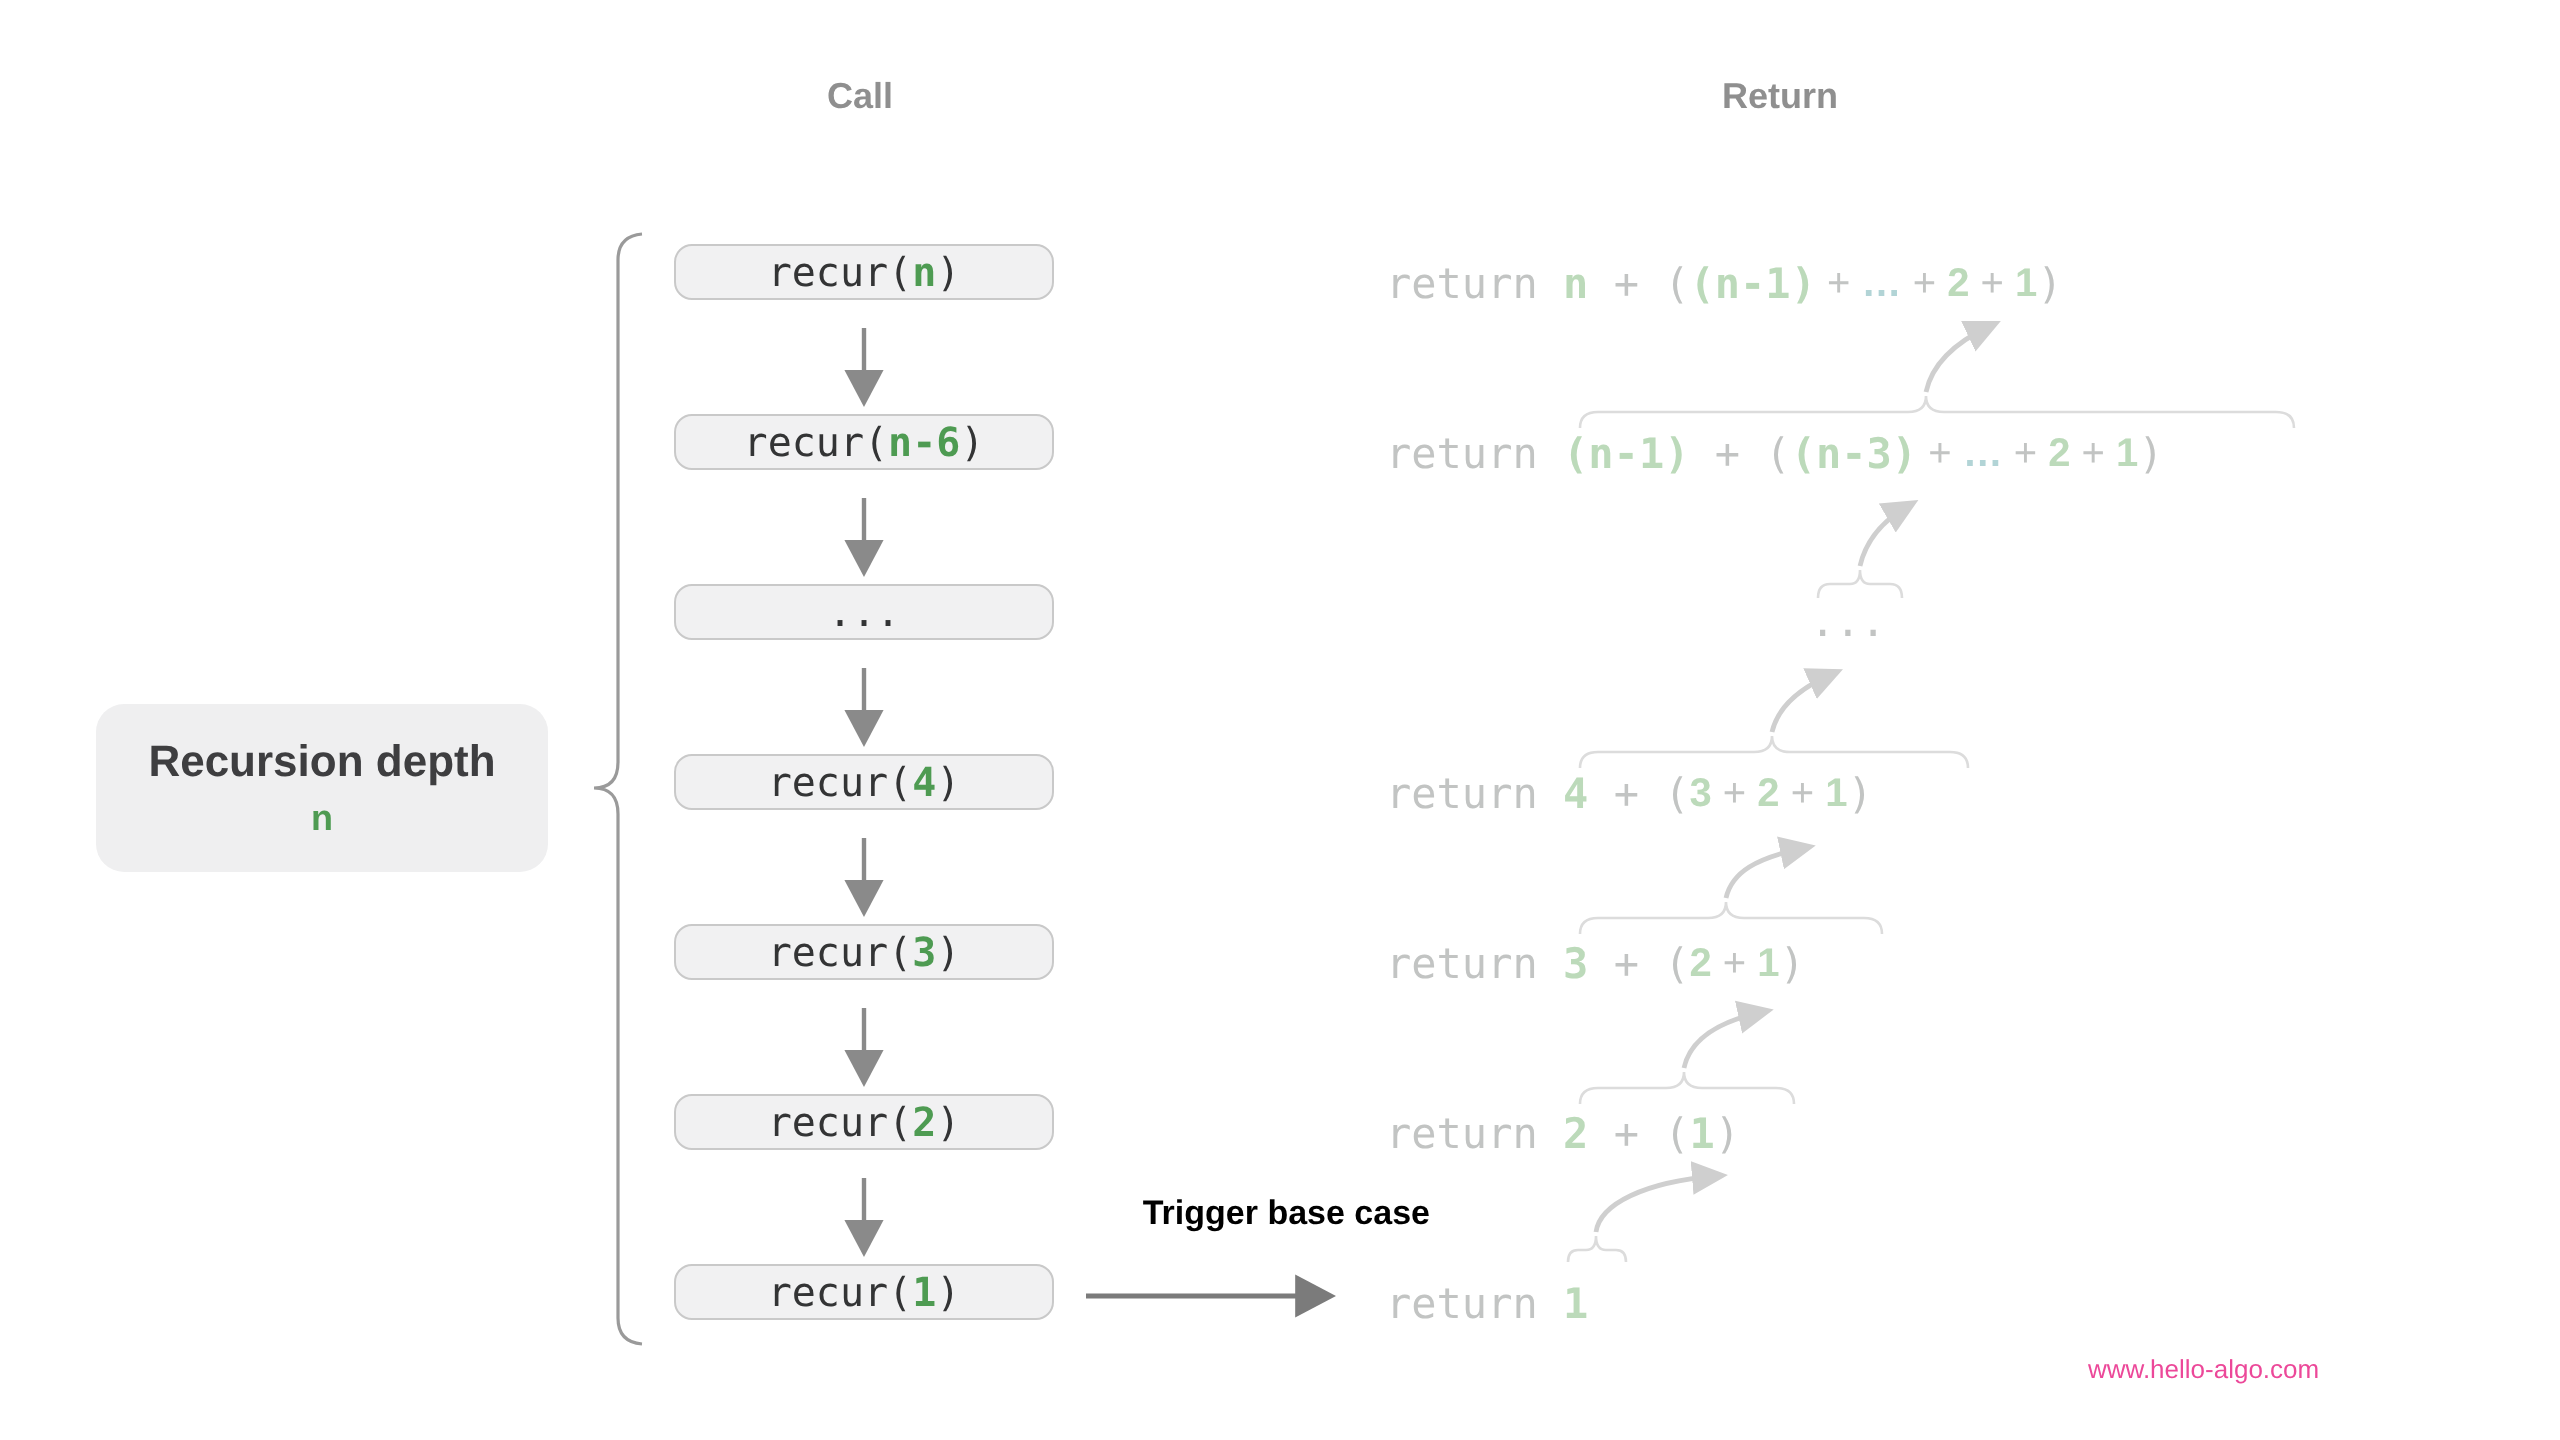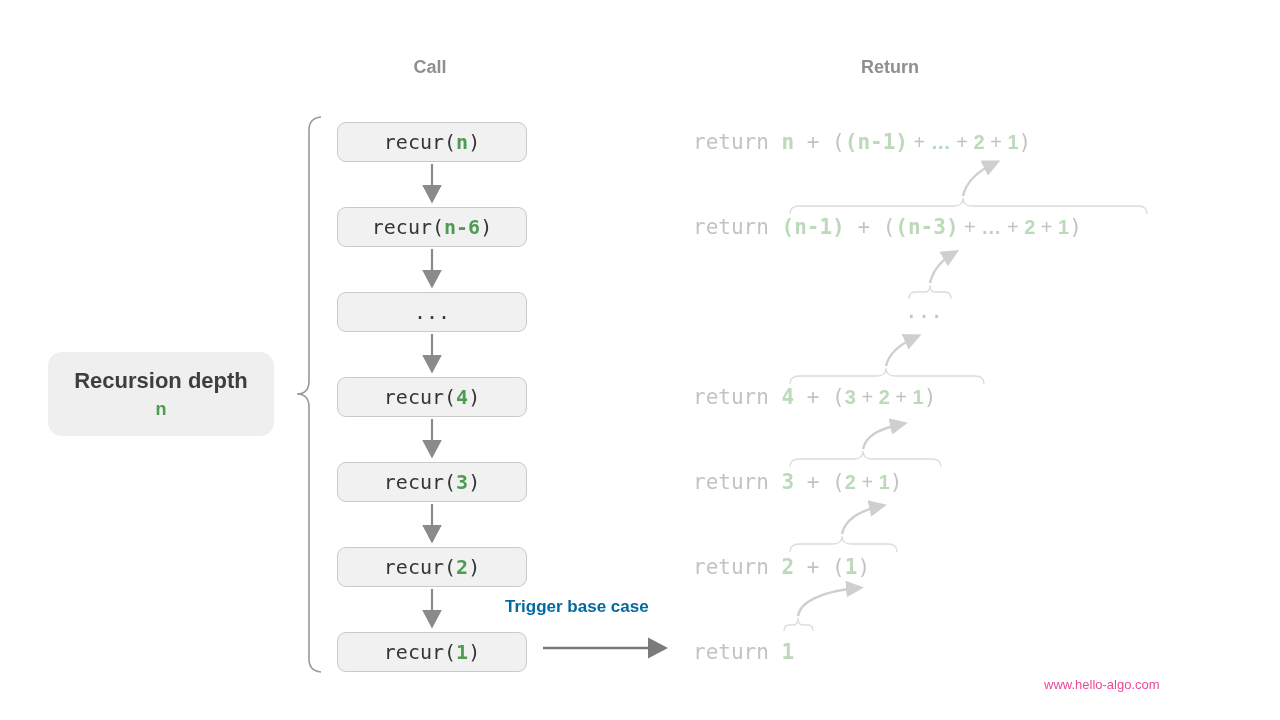--- a/index.html
+++ b/index.html
@@ -18,30 +18,30 @@
     width: 1280px; height: 720px;
     pointer-events: none;
   }
   .hdr {
     position: absolute;
     width: 200px;
     text-align: center;
     font-size: 18px;
     font-weight: bold;
     color: #8f8f8f;
-    top: 57px;
+    top: 38px;
   }
   .hdr.call-hdr   { left: 330px; }
   .hdr.return-hdr { left: 790px; }
 
   .call-box {
     position: absolute;
     left: 337px;
     width: 190px;
-    height: 40px;
+    height: 28px;
     background: #f1f1f2;
     border: 1.5px solid #c9c9c9;
     border-radius: 9px;
     display: flex;
     align-items: center;
     justify-content: center;
     font-family: "DejaVu Sans Mono", monospace;
     font-size: 20px;
     color: #333435;
     white-space: pre;
@@ -77,24 +77,24 @@
   .rline .g  { color: #c2c4c3; }
   .rline .gn { color: #bcdaba; font-weight: bold; }
   .rline .cg { font-family: "Liberation Sans", sans-serif; font-size: 20px; color: #c2c4c3; }
   .rline .cn { font-family: "Liberation Sans", sans-serif; font-size: 20px; color: #bcdaba; font-weight: bold; }
   .rline .ct { font-family: "Liberation Sans", sans-serif; font-size: 20px; color: #b2d4d6; font-weight: bold; }
 
   .trigger-label {
     position: absolute;
     left: 505px; top: 597px;
     width: 210px;
-    text-align: left;
+    text-align: right;
     font-size: 17px;
     font-weight: bold;
-    color: #0369a1;
+    color: #000000;
   }
   .watermark {
     position: absolute;
     left: 1044px; top: 677px;
     font-family: Liberation Sans, sans-serif;
     font-size: 13px;
     color: #ec4899;
   }
 </style>
 </head>

